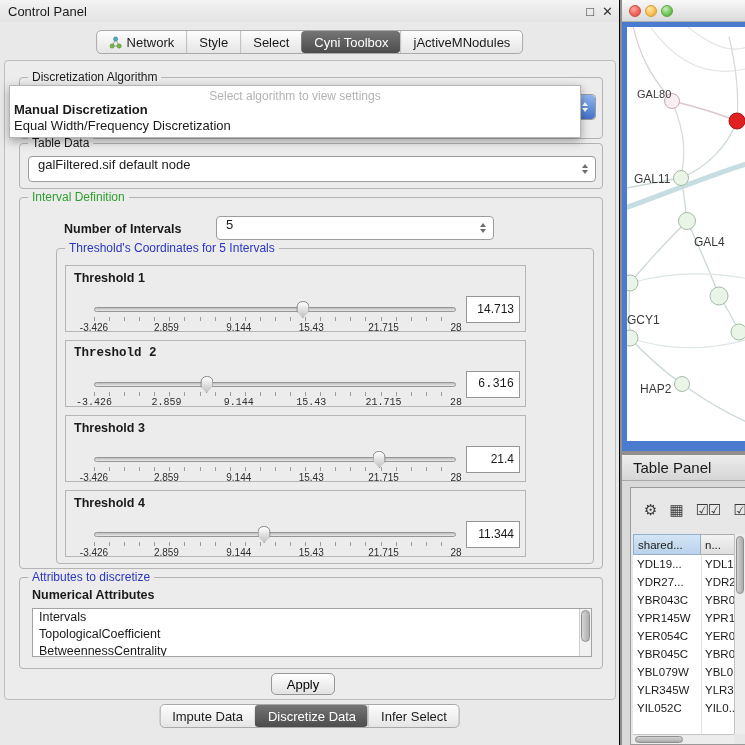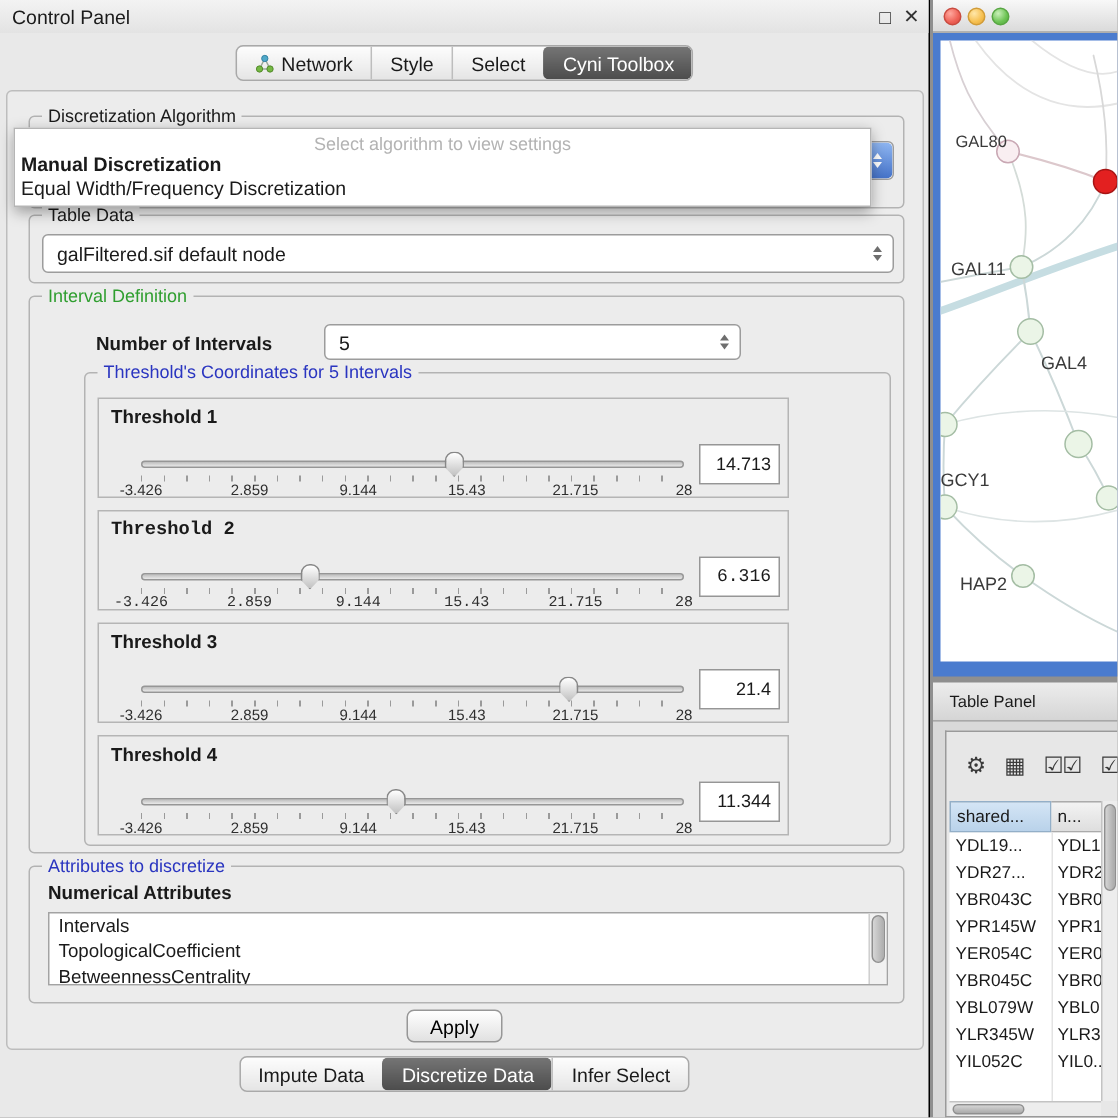--- a/index.html
+++ b/index.html
@@ -26,21 +26,21 @@
   .fieldset{position:absolute;border:1px solid #b3b3b3;border-radius:4px}
   .legend{position:absolute;top:-8px;left:8px;background:#ececec;padding:0 4px;font-size:12px;white-space:nowrap}
   .legend.green{color:#2f9e2f}
   .legend.blue{color:#2a35c0}
 
   .algo-fs{left:14px;top:16px;width:584px;height:62px}
   .td-fs{left:14px;top:82px;width:584px;height:46px}
   .int-fs{left:14px;top:136px;width:584px;height:372px}
   .attr-fs{left:14px;top:516px;width:584px;height:92px}
 
-  .combo{position:absolute;background:#fff;border:1px solid #9c9c9c;border-radius:4px;font-size:13px;display:flex;align-items:center}
+  .combo{position:absolute;background:#fff;border:1px solid #9c9c9c;border-radius:4px;font-size:13px;display:flex;}
   .combo-text{padding-left:9px;white-space:nowrap;overflow:hidden}
   .spin{position:absolute;right:7px;top:50%;transform:translateY(-50%);display:flex;flex-direction:column;gap:2px}
   .spin i{width:0;height:0;border-left:3.5px solid transparent;border-right:3.5px solid transparent;display:block}
   .spin .up{border-bottom:4.5px solid #6e6e6e}
   .spin .dn{border-top:4.5px solid #6e6e6e}
   .algo-combo{left:8px;top:16px;width:568px;height:26px}
   .combo-btn-blue{position:absolute;right:0;top:0;bottom:0;width:22px;border-radius:0 4px 4px 0;background:linear-gradient(#8fb6f1,#4472c8);border-left:1px solid #3a62ae;display:flex;flex-direction:column;align-items:center;justify-content:center;gap:2px}
   .combo-btn-blue i{width:0;height:0;border-left:3.5px solid transparent;border-right:3.5px solid transparent;display:block}
   .combo-btn-blue .up{border-bottom:4.5px solid #fff}
   .combo-btn-blue .dn{border-top:4.5px solid #fff}
@@ -79,21 +79,21 @@
   .net-titlebar{position:absolute;left:0;top:0;right:0;height:22px;background:linear-gradient(#f8f8f8,#dadada);border-bottom:1px solid #aeaeae}
   .tl{position:absolute;top:5px;width:12px;height:12px;border-radius:50%}
   .tl.red{left:7px;background:radial-gradient(circle at 35% 30%,#ffa89e,#ee6156 60%,#d64a40);border:1px solid #c94b40}
   .tl.yellow{left:23px;background:radial-gradient(circle at 35% 30%,#ffe7a9,#f6bf4f 60%,#e0a63a);border:1px solid #d19c38}
   .tl.green{left:39px;background:radial-gradient(circle at 35% 30%,#c9f0b9,#6cc353 60%,#54a83f);border:1px solid #58a643}
   .net-body{position:absolute;left:0;right:0;top:22px;bottom:0;background:#4a7bce}
   .net-canvas{position:absolute;left:5px;top:5px;right:0;bottom:10px;background:#fff;overflow:hidden}
   .net-canvas svg text{font-family:"Liberation Sans","DejaVu Sans",sans-serif}
 
   
-  .tp-header{position:absolute;left:622px;top:455px;width:123px;height:26px;background:linear-gradient(#ededed,#d5d5d5);border-bottom:1px solid #a8a8a8;display:flex;align-items:center;padding-left:11px;font-size:11px}
+  .tp-header{position:absolute;left:622px;top:455px;width:123px;height:26px;background:linear-gradient(#ededed,#d5d5d5);border-bottom:1px solid #a8a8a8;display:flex;align-items:center;padding-left:11px;font-size:15px}
   .tp-backing{position:absolute;left:622px;top:481px;width:123px;height:264px;background:#d9d9d9}
   .table-window{position:absolute;left:630px;top:487px;width:115px;height:258px;background:#e7e7e7;border:1px solid #9a9a9a;border-right:none}
   .tp-toolbar{position:absolute;left:0;top:0;right:0;height:44px;display:flex;align-items:center;padding-left:13px;gap:13px}
   .tp-icon{font-size:15px;color:#3a3a3a;white-space:nowrap;letter-spacing:-1px}
   .tp-colheads{position:absolute;left:2px;top:46px;height:21px;display:flex}
   .colhead{font-size:11.5px;line-height:20px;padding-left:4px;overflow:hidden;white-space:nowrap}
   .colhead.c1{width:68px;background:linear-gradient(#d4e5f5,#b9d2ea);border:1px solid #93afc8}
   .colhead.c2{width:34px;background:linear-gradient(#f3f3f3,#dedede);border:1px solid #ababab;border-left:none}
   .tp-body{position:absolute;left:2px;top:67px;width:102px;bottom:10px;background:#fff}
   .tp-body::after{content:"";position:absolute;left:68px;top:0;bottom:0;width:1px;background:#e3e3e3}
@@ -133,20 +133,23 @@
           <span>Network</span>
         </div>
         <div class="tab">
           <span>Style</span>
         </div>
         <div class="tab">
           <span>Select</span>
         </div>
         <div class="tab sel">
           <span>Cyni Toolbox</span>
+        </div>
+        <div class="tab">
+          <span>jActiveMNodules</span>
         </div>
       </div>
 
     <div class="content">
 
       <div class="fieldset algo-fs">
         <span class="legend">Discretization Algorithm</span>
         <div class="combo algo-combo">
           <span class="combo-btn-blue">
               <i class="up"></i>

